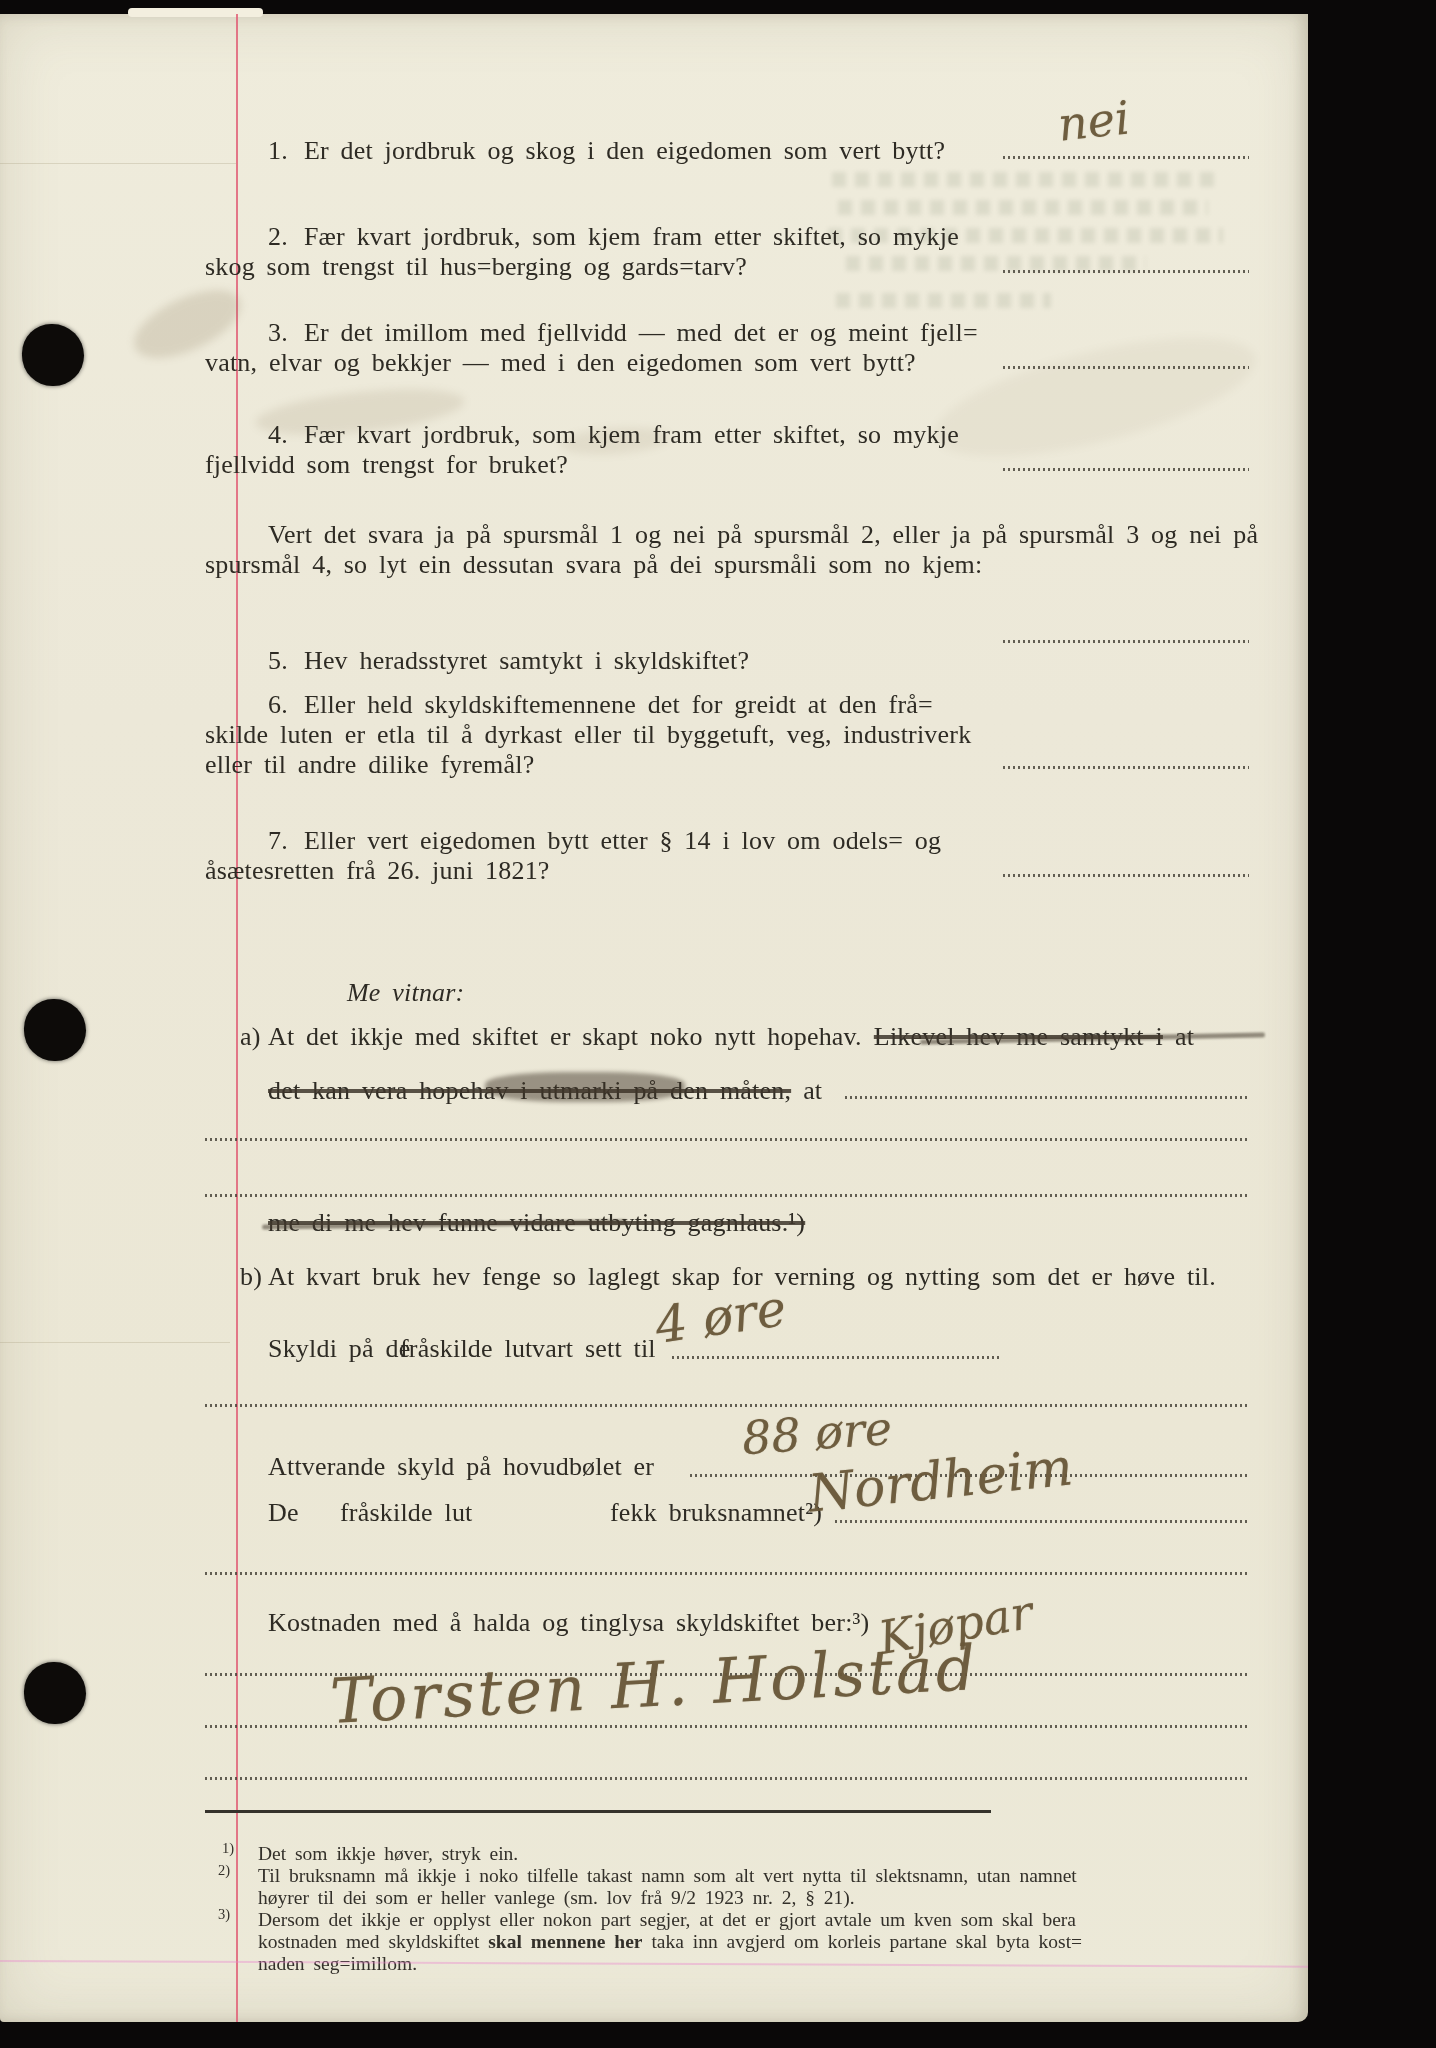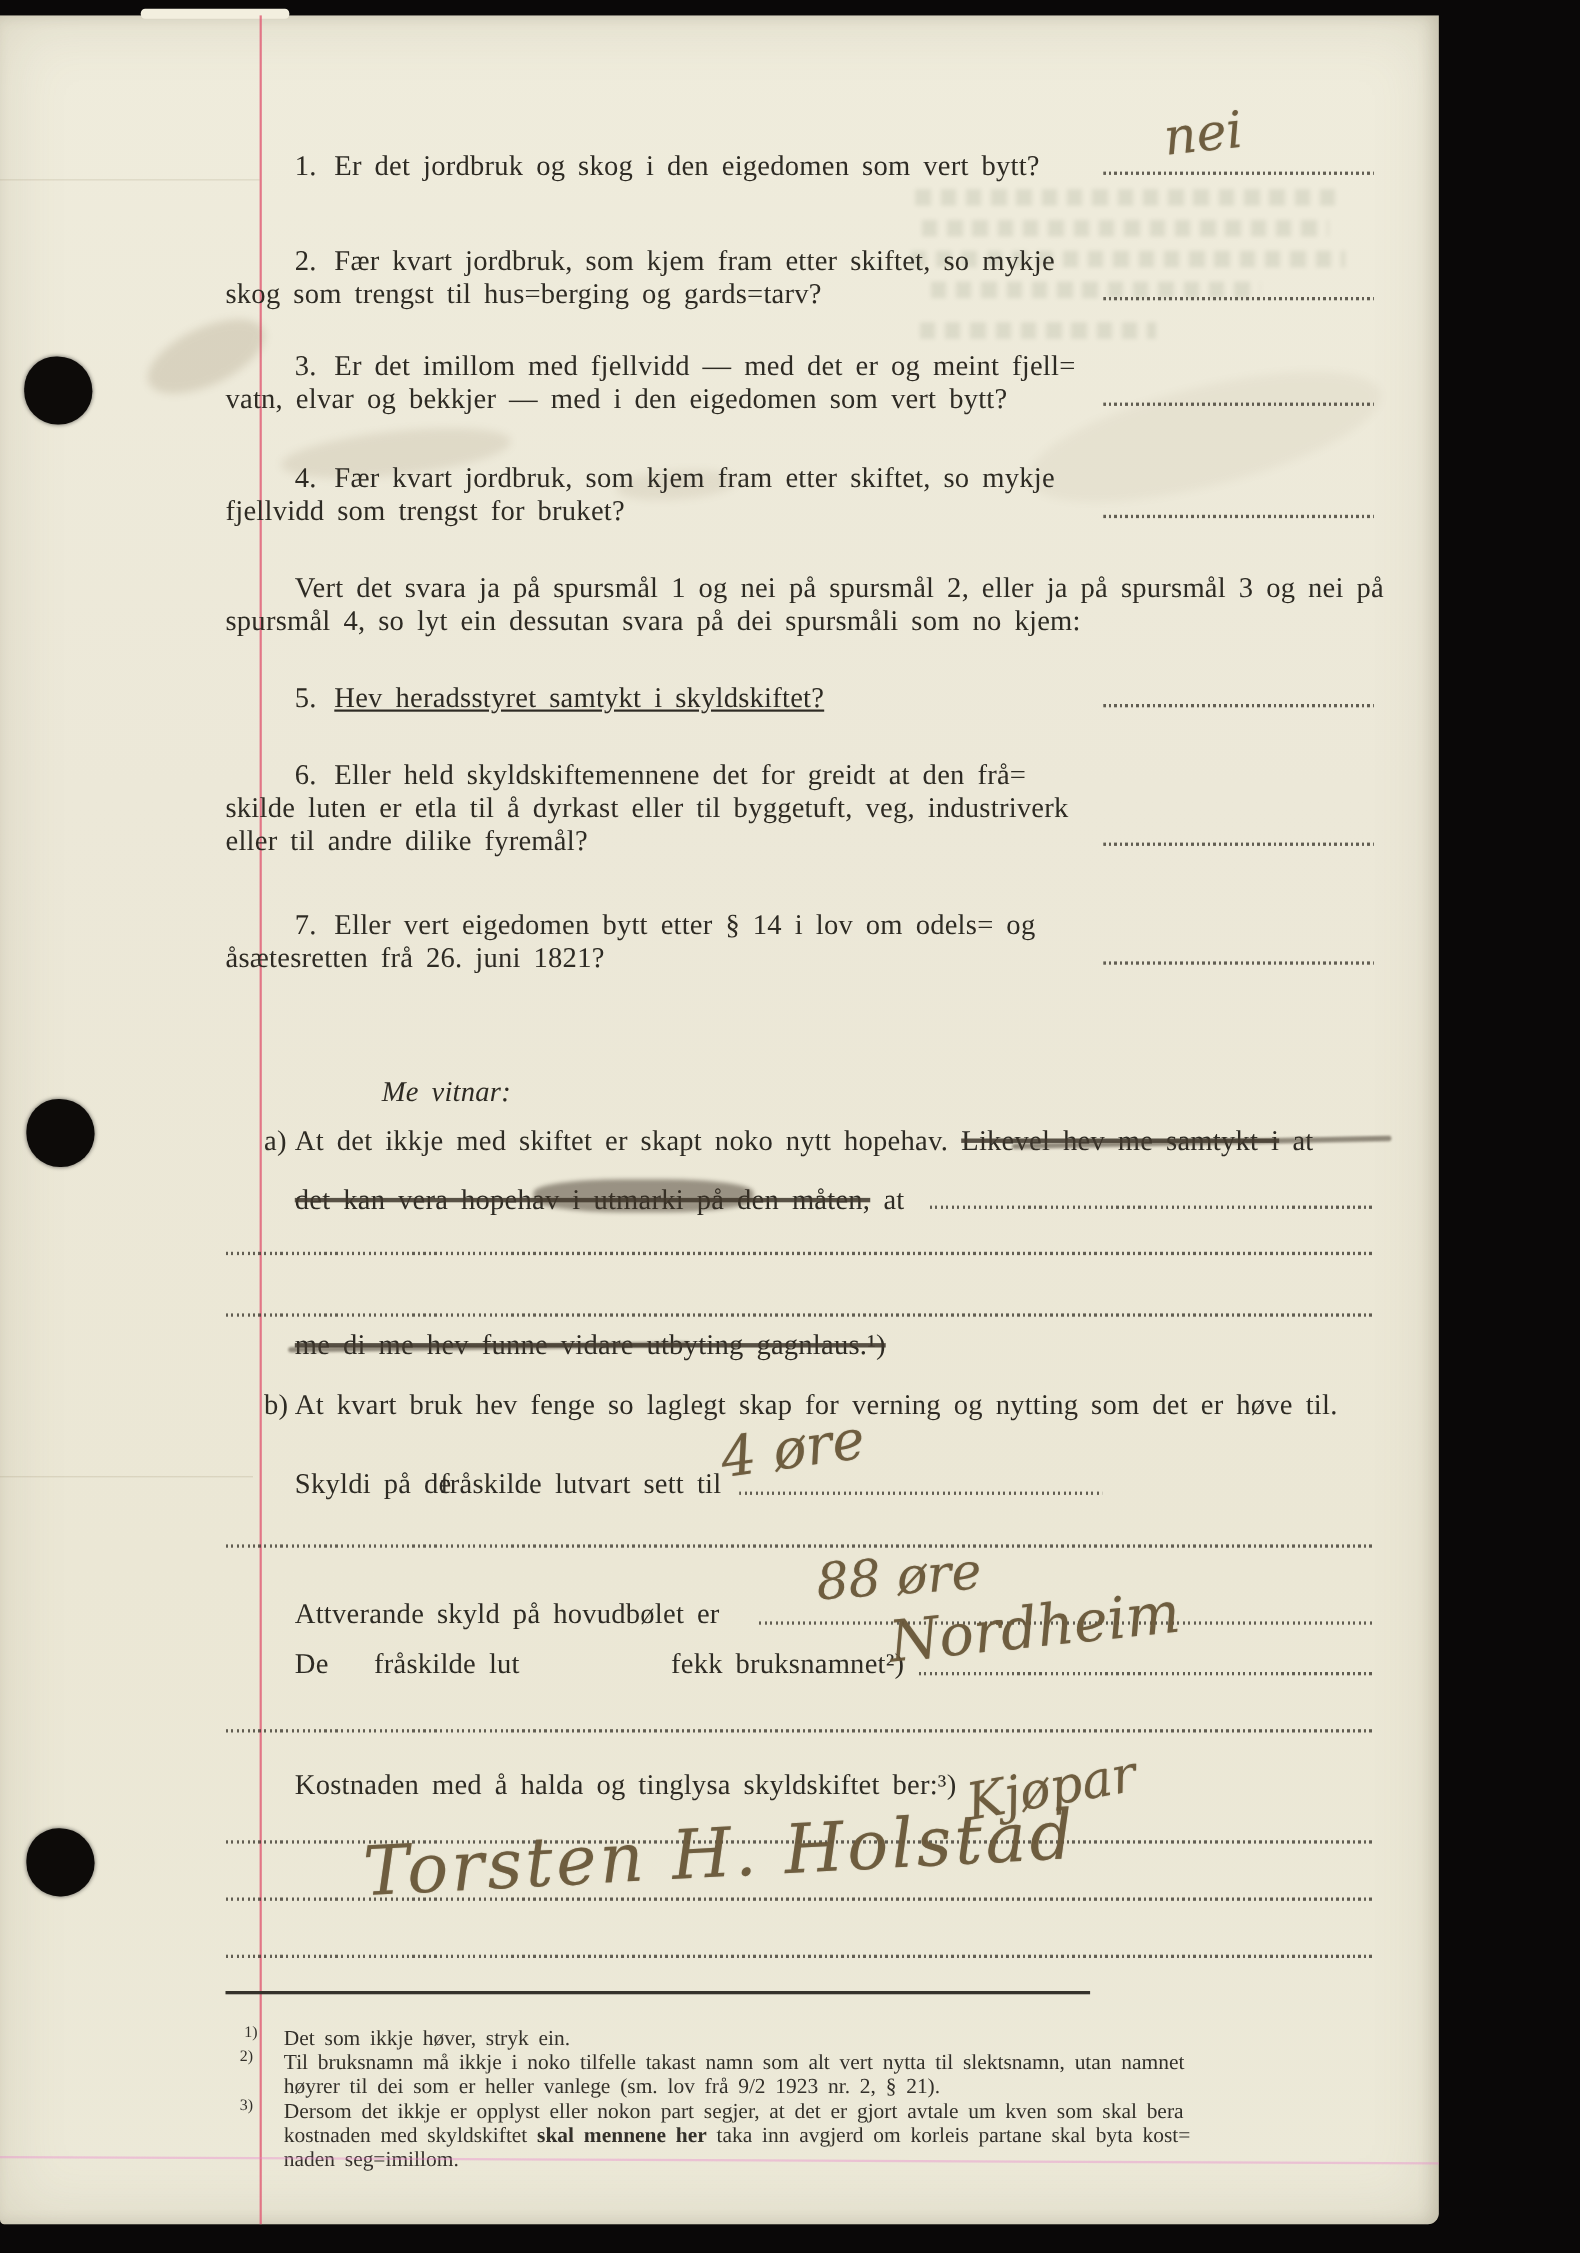--- a/index.html
+++ b/index.html
@@ -84,21 +84,21 @@
 
   <div class="tl" style="left:268px;top:420px;">
     <span class="qnum">4.</span><span>Fær kvart jordbruk, som kjem fram etter skiftet, so mykje</span>
   </div>
   <div class="tl" style="left:205px;top:450px;">fjellvidd som trengst for bruket?</div>
   <div class="dots" style="left:1003px;top:468px;width:246px;"></div>
 
   <div class="tl" style="left:268px;top:520px;">Vert det svara ja på spursmål 1 og nei på spursmål 2, eller ja på spursmål 3 og nei på</div>
   <div class="tl" style="left:205px;top:550px;text-align:right;">spursmål 4, so lyt ein dessutan svara på dei spursmåli som no kjem:</div>
 
-  <div class="tl" style="left:268px;top:620px;text-decoration:underline;">
+  <div class="tl" style="left:268px;top:646px;">
     <span class="qnum">5.</span><span>Hev heradsstyret samtykt i skyldskiftet?</span>
   </div>
   <div class="dots" style="left:1003px;top:640px;width:246px;"></div>
 
   <div class="tl" style="left:268px;top:690px;">
     <span class="qnum">6.</span><span>Eller held skyldskiftemennene det for greidt at den frå=</span>
   </div>
   <div class="tl" style="left:205px;top:720px;text-align:center;">skilde luten er etla til å dyrkast eller til byggetuft, veg, industriverk</div>
   <div class="tl" style="left:205px;top:750px;">eller til andre dilike fyremål?</div>
   <div class="dots" style="left:1003px;top:766px;width:246px;"></div>

